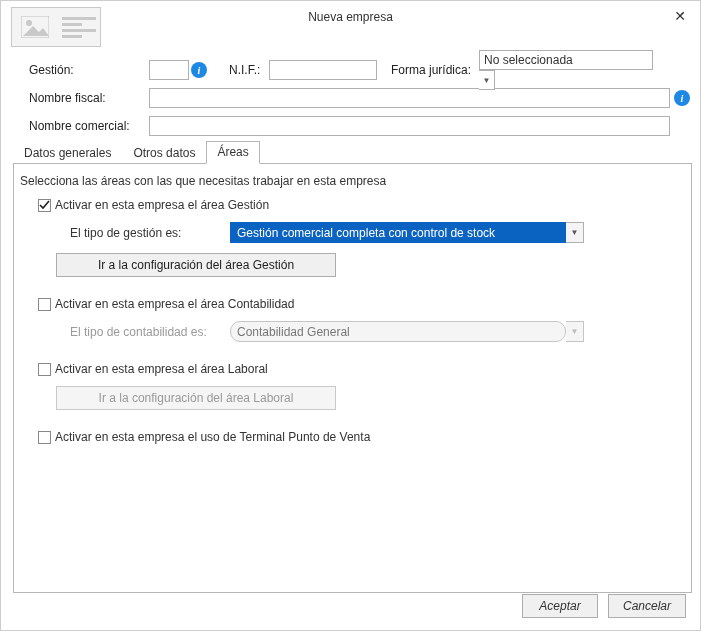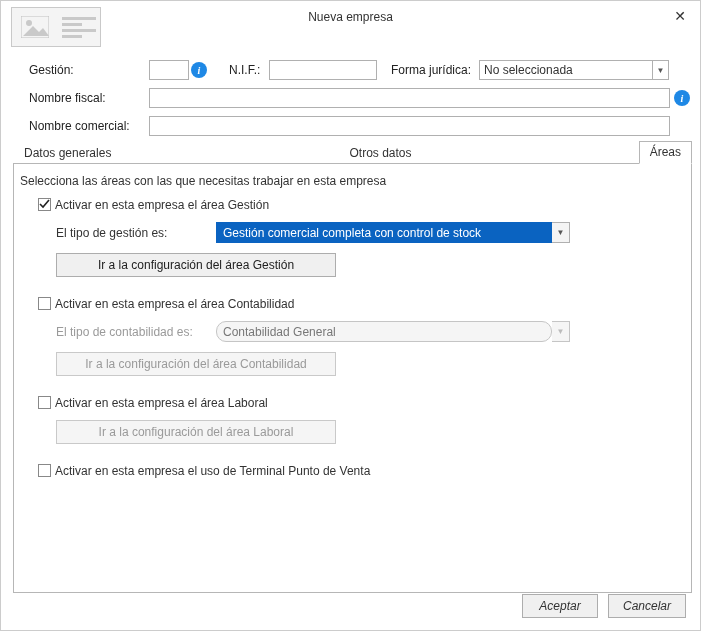--- a/index.html
+++ b/index.html
@@ -14,41 +14,41 @@
   .logo-left { width: 46px; height: 100%; display:flex; align-items:center; justify-content:center; }
   .logo-right { flex:1; display:flex; flex-direction:column; justify-content:center; gap:3px; padding:4px; }
   .logo-line { height:3px; background:#c9c9c9; width:100%; }
   .logo-line.short { width:60%; }
 
   .form-top { position: absolute; left: 28px; right: 10px; top: 56px; }
   .row { display: flex; align-items: center; height: 26px; margin-bottom: 2px; }
   .lbl { font-size: 12px; color: #222; }
   .input { border: 1px solid #b0b0b0; height: 20px; padding: 1px 4px; font-size: 12px; background:#fff; }
   .info-icon { width:16px; height:16px; border-radius:50%; background:#1e88e5; color:#fff; display:inline-flex; align-items:center; justify-content:center; font-size:10px; font-weight:bold; font-style:italic; margin-left:2px; font-family: Georgia, serif;}
-  .select-wrap { position: relative; display:inline-flex; }
+  .select-wrap { position: relative; display:inline-flex;flex-direction:column; }
   .select-display { border:1px solid #b0b0b0; height:20px; padding:1px 4px; font-size:12px; background:#fff; display:flex; align-items:center; }
   .select-arrow { width:16px; height:20px; border:1px solid #b0b0b0; border-left:none; display:flex; align-items:center; justify-content:center; background:#fff; font-size:8px; color:#555;}
 
   .tabs { position: absolute; left: 12px; right: 8px; top: 140px; }
-  .tab-row { display:flex; align-items:flex-end; height:22px; position:relative;justify-content:space-between; }
+  .tab-row { display:flex; align-items:flex-end; height:22px; position:relative; }
   .tab { padding: 3px 10px 4px; font-size:12px; color:#333; border:1px solid transparent; border-bottom: none; position:relative; top:1px; background:#fff;}
   .tab.inactive {  }
   .tab.active { border:1px solid #b6b6b6; border-bottom:1px solid #fff; background:#fff; z-index:2;}
   .tab-content-border { border:1px solid #b6b6b6; height:430px; background:#fff; position:relative; }
 
   .content { position:absolute; inset: 8px 10px 8px 6px; }
   .desc { margin: 2px 0 10px 0; }
 
   .area-block { margin-left: 18px; margin-bottom: 20px; }
-  .chk-row { display:flex; align-items:flex-start; gap:4px; margin-bottom:10px; }
+  .chk-row { display:flex; align-items:center; gap:4px; margin-bottom:10px; }
   .chk { width:13px; height:13px; border:1px solid #888; display:inline-flex; align-items:center; justify-content:center; background:#fff; }
   .chk.checked svg { display:block; }
   .chk svg { display:none; }
 
-  .sub-row { display:flex; align-items:center; gap:10px; margin-left:18px; margin-bottom:10px; }
+  .sub-row { display:flex; align-items:center; gap:10px; margin-left:32px; margin-bottom:10px; }
   .sub-label { min-width: 150px; }
   .dd { display:flex; }
   .dd-box { height:21px; border:1px solid #909090; padding: 1px 6px; font-size:12px; display:flex; align-items:center; width: 336px; }
   .dd-box.sel { background:#0a63c1; color:#fff; border-color:#0a63c1; }
   .dd-arr { width:18px; height:21px; border:1px solid #b0b0b0; border-left:none; display:flex; align-items:center; justify-content:center; background:#f4f4f4; font-size:8px; color:#555; }
   .dd.disabled .dd-box { background:#f5f5f5; color:#777; border-color:#c5c5c5;border-radius:10px;}
   .dd.disabled .dd-arr { border-color:#c5c5c5; background:#f5f5f5; color:#bbb;}
   .disabled-text { color:#9a9a9a; }
 
   .area-btn { margin-left:18px; height:24px; border:1px solid #adadad; background:#f0f0f0; padding: 3px 20px; font-size:12px; color:#222; display:inline-flex; align-items:center; justify-content:center; min-width: 280px; }
@@ -145,21 +145,20 @@
           </span>
           <span>Activar en esta empresa el área Contabilidad</span>
         </div>
         <div class="sub-row">
           <span class="sub-label disabled-text">El tipo de contabilidad es:</span>
           <div class="dd disabled">
             <div class="dd-box">Contabilidad General</div>
             <div class="dd-arr">▼</div>
           </div>
         </div>
-        <div class="area-btn disabled">Ir a la configuración del área Contabilidad</div>
       </div>
 
       <div class="area-block">
         <div class="chk-row">
           <span class="chk">
             
           </span>
           <span>Activar en esta empresa el área Laboral</span>
         </div>
         <div class="area-btn disabled">Ir a la configuración del área Laboral</div>

